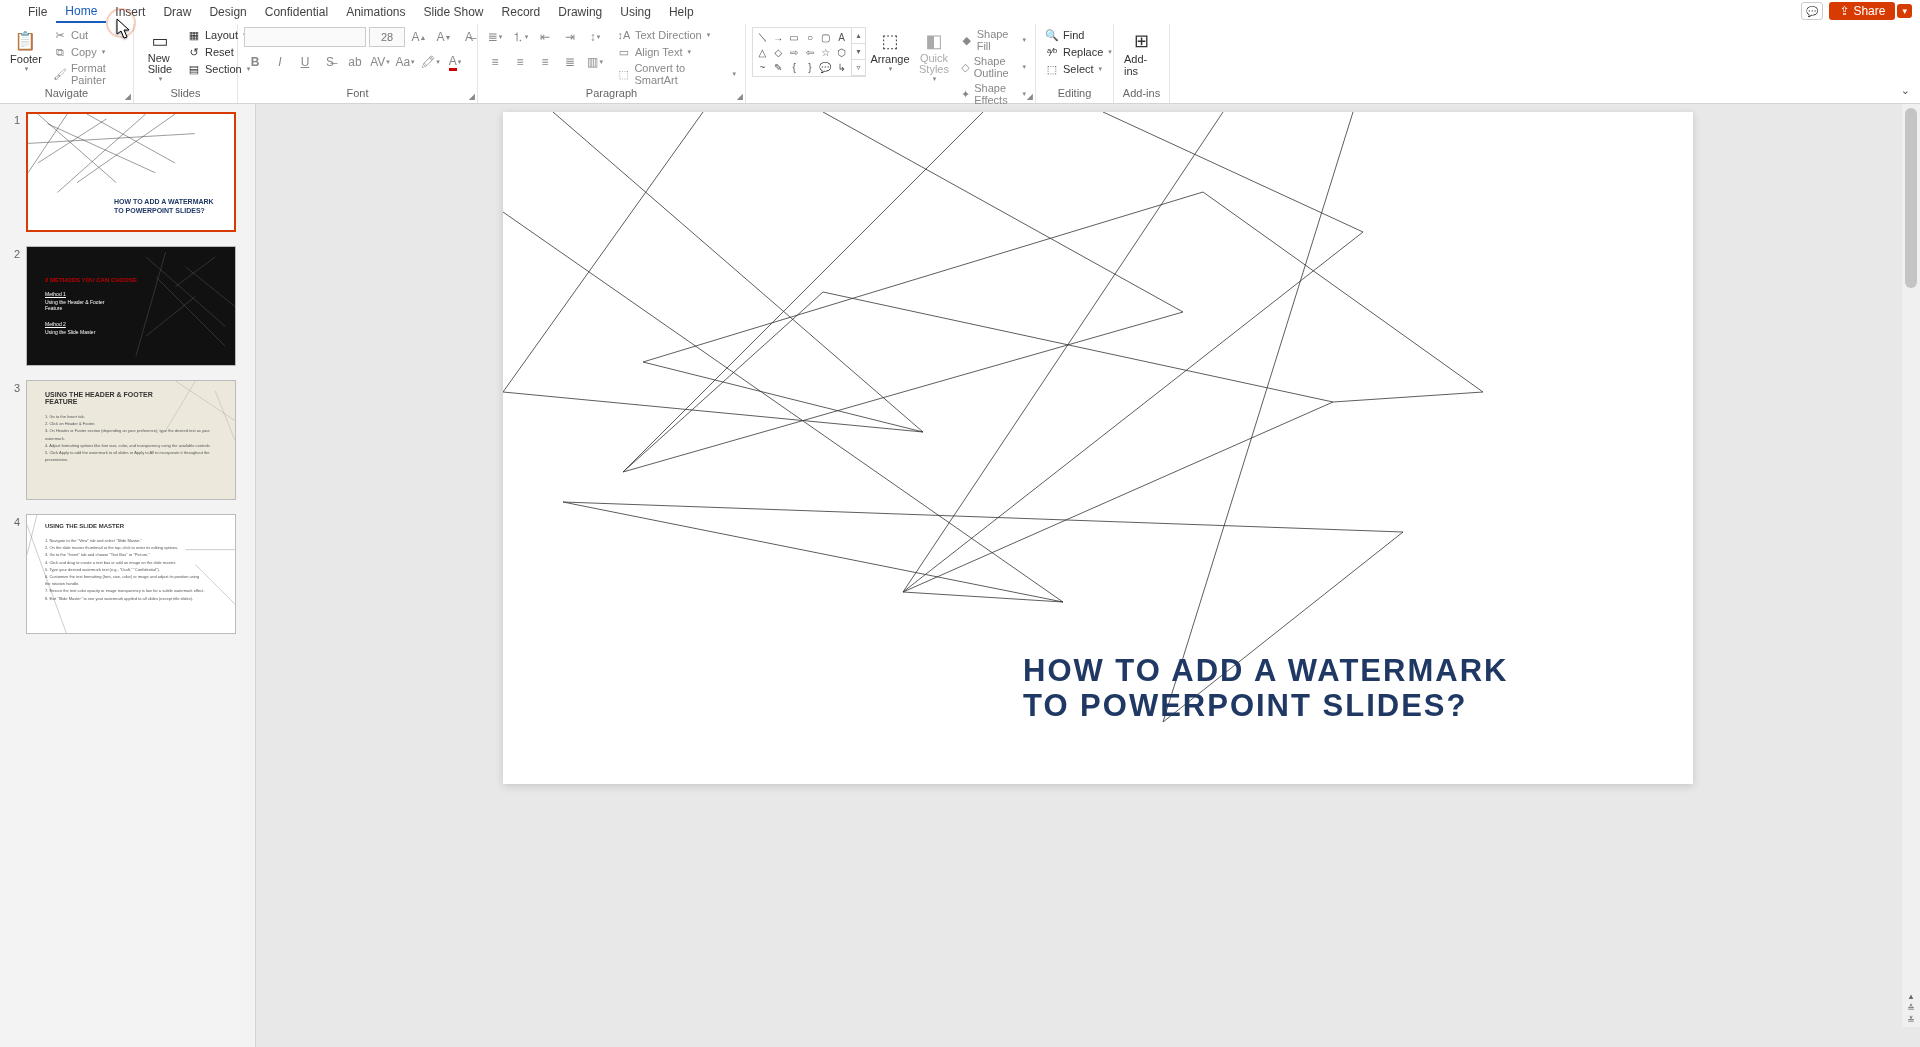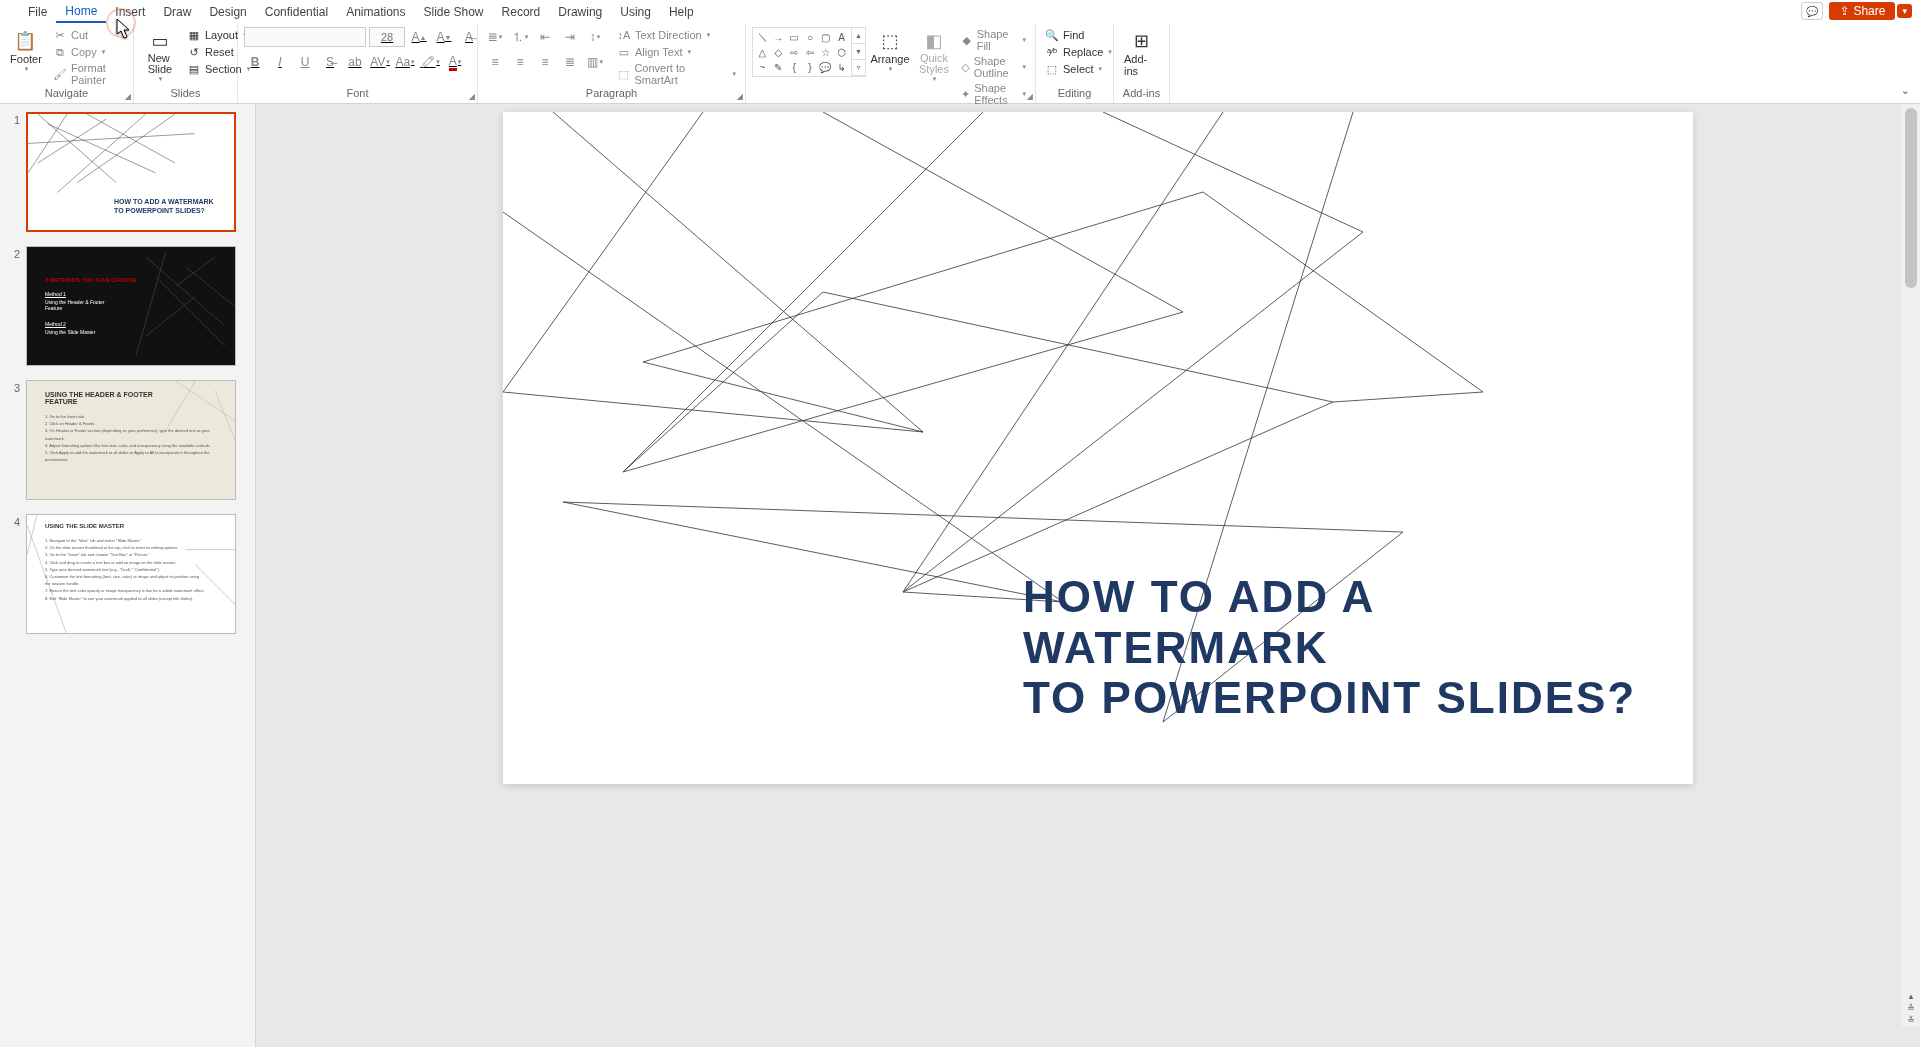--- a/index.html
+++ b/index.html
@@ -53,21 +53,21 @@
 .thumb-title-lg { position:absolute; right:10px; bottom:15px; font-size:7px; font-weight:700; color:#1f3864; text-align:left; line-height:1.2; width:110px; }
 .thumb2-title { color:#c00000; font-size:6px; font-weight:700; position:absolute; left:18px; top:30px; }
 .thumb2-txt { color:#fff; font-size:5px; position:absolute; left:18px; }
 .thumb3-title { color:#333; font-size:7px; font-weight:700; position:absolute; left:18px; top:10px; }
 .thumb3-txt { color:#555; font-size:4px; position:absolute; left:18px; top:32px; line-height:1.8; }
 .thumb4-title { color:#333; font-size:6px; font-weight:700; position:absolute; left:18px; top:8px; }
 .thumb4-txt { color:#555; font-size:4px; position:absolute; left:18px; top:22px; line-height:1.8; width:160px; }
 
 .editor { flex: 1; position: relative; display:flex; align-items:flex-start; justify-content:center; padding-top:8px; }
 .slide-canvas { width: 1190px; height: 672px; background: #fff; box-shadow: 0 2px 8px rgba(0,0,0,0.15); position: relative; overflow: hidden; margin-left:20px; }
-.slide-title { position: absolute; left: 520px; bottom: 60px; font-size: 44px; font-weight: 800; color: #1f3864; letter-spacing: 2px; line-height: 1.15; }
+.slide-title { position: absolute; left: 520px; bottom: 60px; font-size: 31px; font-weight: 800; color: #1f3864; letter-spacing: 2px; line-height: 1.15; }
 .vscroll { position:absolute; right:0; top:104px; bottom:20px; width:18px; background:#f0f0f0; }
 .vscroll-thumb { position:absolute; top:4px; width:12px; left:3px; height:180px; background:#c4c4c4; border-radius:6px; }
 .vscroll-arrows { position:absolute; bottom:2px; left:0; right:0; display:flex; flex-direction:column; align-items:center; gap:2px; font-size:9px; color:#666; }
 
 
 .cursor-arrow { position: absolute; top: 18px; left: 116px; width: 16px; height: 22px; z-index: 999; }
 .cursor-arrow svg { filter: drop-shadow(0 1px 1px rgba(0,0,0,0.4)); }
 .click-ripple { position:absolute; top:8px; left:106px; width:30px; height:30px; border:2px solid rgba(216,59,1,0.25); border-radius:50%; z-index:998; }
 
 
@@ -162,21 +162,21 @@
             <span class="icn">▤</span>
             <span>Section</span>
             <span class="caret">▾</span>
           </div>
       </div>
     </div>
     <div class="ribbon-group-label">Slides</div>
   </div>
 
   <div class="ribbon-group" style="width:240px;">
-    <div class="group-content" style="flex-direction:column; gap:5px;text-decoration:underline;">
+    <div class="group-content" style="flex-direction:column; gap:5px;">
       <div class="font-row">
         <input class="font-name-box" disabled="" style="">
         <input class="font-size-box" disabled="" placeholder="28" style="">
         <div class="icon-btn">A<sup style="font-size:7px;">▲</sup></div>
         <div class="icon-btn">A<sup style="font-size:7px;">▼</sup></div>
         <div class="icon-btn">A̶</div>
       </div>
       <div class="font-row">
         <div class="icon-btn">
             <b>B</b>

